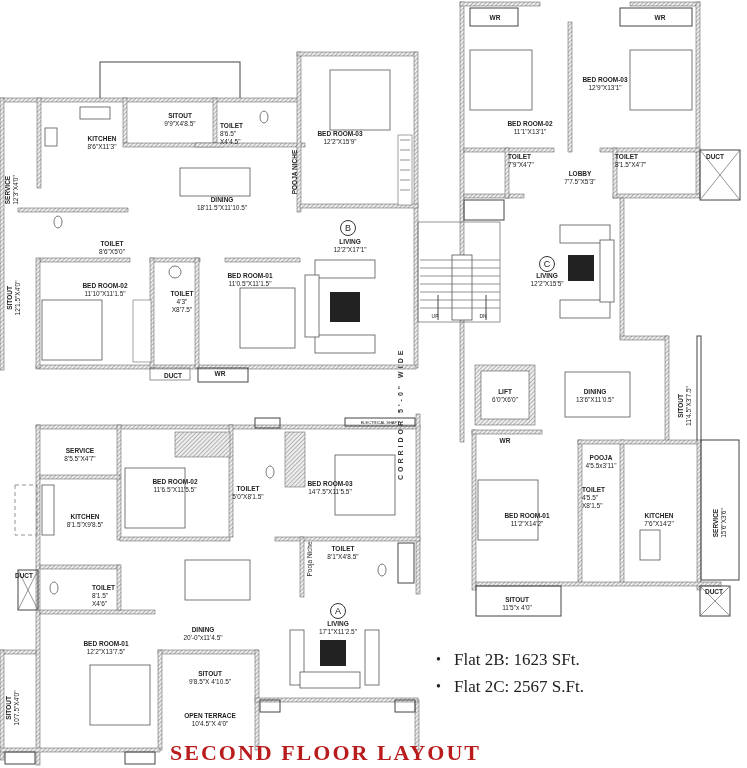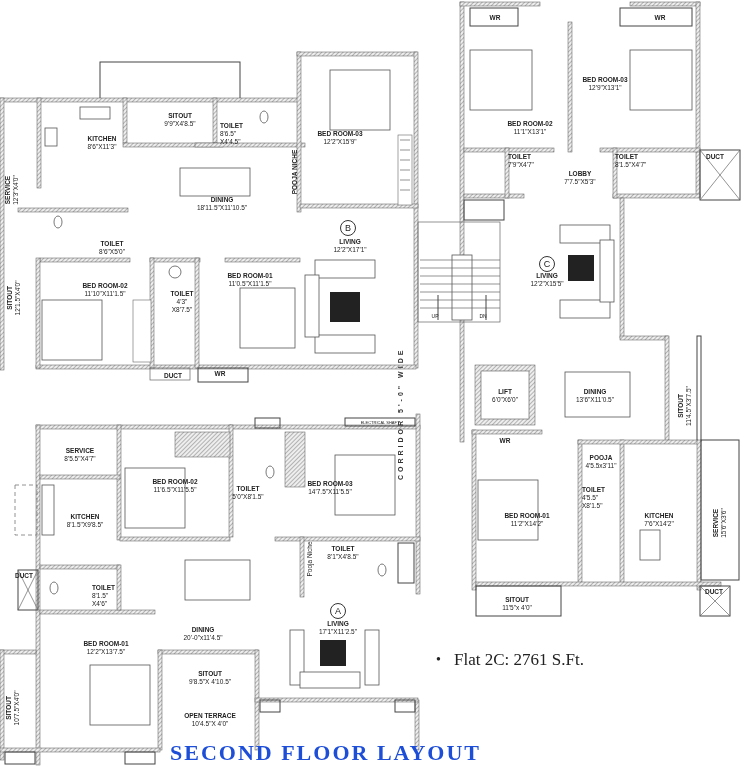--- a/index.html
+++ b/index.html
@@ -9,21 +9,21 @@
   .thin { stroke:#666; stroke-width:0.7; fill:none; }
   .dash { stroke:#777; stroke-width:0.8; fill:none; stroke-dasharray:4 3; }
   .furn { fill:#fff; stroke:#555; stroke-width:0.8; }
   .room-label { position:absolute; font-size:6.5px; font-weight:bold; color:#222; text-align:center; line-height:8px; white-space:nowrap; }
   .room-label .dim { font-weight:normal; display:block; }
   .vert { transform:rotate(-90deg); transform-origin:center center; }
   .flat-marker { position:absolute; width:14px; height:14px; border:1px solid #333; border-radius:50%; font-size:9px; text-align:center; line-height:14px; color:#222; background:#fff; }
   #legend { position:absolute; left:436px; top:648px; font-family:"Liberation Serif", serif; font-size:17px; color:#222; }
   #legend .item { position:relative; padding-left:18px; height:27px; line-height:24px; white-space:nowrap; }
   #legend .item::before { content:"•"; position:absolute; left:0; top:0; font-size:14px; }
-  #title { position:absolute; left:170px; top:740px; width:360px; font-family:"Liberation Serif", serif; font-weight:bold; font-size:22px; letter-spacing:2px; color:#1d4ed8; white-space:nowrap; }
+  #title { position:absolute; left:170px; top:740px; width:360px; font-family:"Liberation Serif", serif; font-weight:bold; font-size:22px; letter-spacing:2px; color:#b91c1c; white-space:nowrap; }
   #corridor { position:absolute; left:397px; top:480px; font-size:7px; letter-spacing:3px; color:#333; font-weight:bold; transform:rotate(-90deg); transform-origin:left top; white-space:nowrap; }
 </style>
 </head>
 <body>
 
 <svg id="plan" viewBox="0 0 747 768" xmlns="http://www.w3.org/2000/svg">
   <defs>
     <pattern id="hatch" width="3" height="3" patternUnits="userSpaceOnUse" patternTransform="rotate(45)">
       <rect width="3" height="3" fill="#eee"></rect>
       <line x1="0" y1="0" x2="0" y2="3" stroke="#777" stroke-width="1"></line>
@@ -250,16 +250,17 @@
 <div class="flat-marker" style="left:330px;top:603px;">A</div>
 <div class="room-label" style="left:310px;top:620px;width:56px;"><span>LIVING</span><span class="dim">17'1"X11'2.5"</span></div>
 <div class="room-label" style="left:76px;top:640px;width:60px;"><span>BED ROOM-01</span><span class="dim">12'2"X13'7.5"</span></div>
 <div class="room-label" style="left:180px;top:670px;width:60px;"><span>SITOUT</span><span class="dim">9'8.5"X 4'10.5"</span></div>
 <div class="room-label" style="left:180px;top:712px;width:60px;"><span>OPEN TERRACE</span><span class="dim">10'4.5"X 4'0"</span></div>
 <div class="room-label vert" style="left:-12px;top:700px;width:50px;"><span>SITOUT</span><span class="dim">10'7.5"X4'0"</span></div>
 <div class="room-label" style="left:12px;top:572px;width:24px;"><span>DUCT</span></div>
 <div class="room-label" style="left:345px;top:419px;width:70px;font-size:4px;font-weight:normal;"><span>ELECTRICAL SHAFT</span></div>
 
 <div id="legend">
-  <div class="item">Flat 2C: 2761 S.Ft.</div>
+  <div class="item">Flat 2B: 1623 SFt.</div>
+  <div class="item">Flat 2C: 2567 S.Ft.</div>
 </div>
 
 <div id="title">SECOND FLOOR LAYOUT</div>
 
 </body></html>

